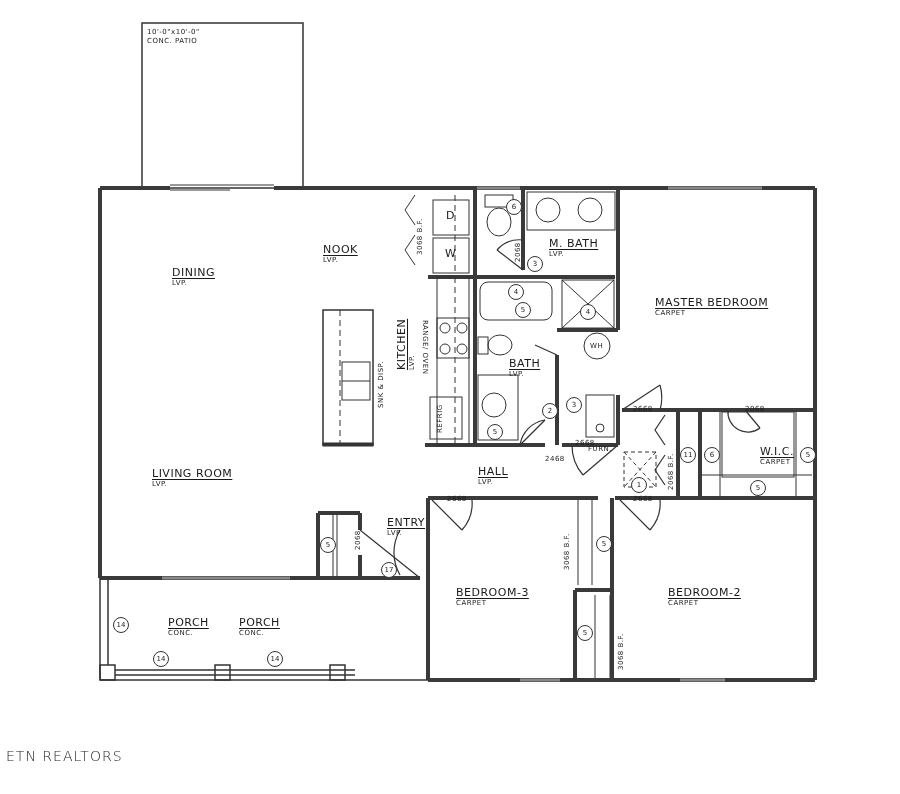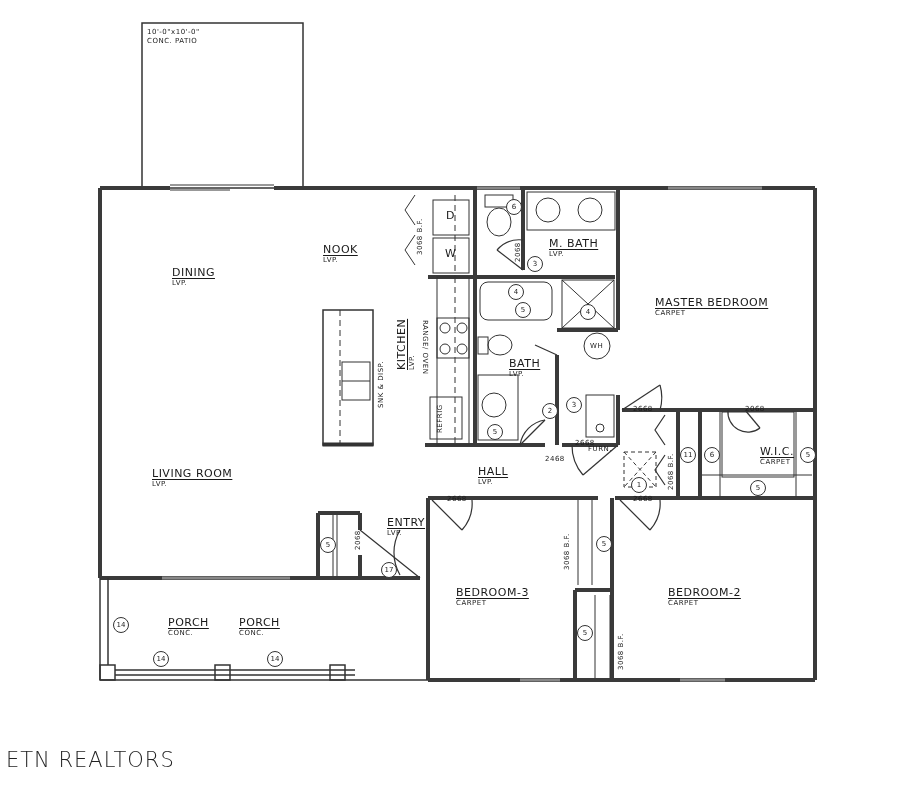--- a/index.html
+++ b/index.html
@@ -4,21 +4,21 @@
 <style>
   html, body { margin:0; padding:0; background:#ffffff; }
   body { width:900px; height:794px; position:relative; overflow:hidden; font-family:"DejaVu Sans", sans-serif; }
   svg { position:absolute; left:0; top:0; }
   .lbl { position:absolute; font-family:"DejaVu Sans", sans-serif; color:#1a1a1a; letter-spacing:0.5px; line-height:1; white-space:nowrap; }
   .room { font-size:11px; text-decoration:underline; text-underline-offset:2px; }
   .floor { font-size:7px; margin-top:1px; display:block; }
   .small { font-size:7px; }
   .vert { transform-origin:left top; transform:rotate(90deg); }
   .vert-up { transform-origin:left top; transform:rotate(-90deg); }
-  .brand { position:absolute; left:6px; top:748px; font-size:21px; letter-spacing:1px; color:#222; font-family:"DejaVu Sans", sans-serif; font-weight:300; }
+  .brand { position:absolute; left:6px; top:748px; font-size:14px; letter-spacing:1px; color:#222; font-family:"DejaVu Sans", sans-serif; font-weight:300; }
   .tag { position:absolute; width:14px; height:14px; border:1px solid #333; border-radius:50%; font-size:7px; text-align:center; line-height:14px; color:#222; background:#fff; font-family:"DejaVu Sans", sans-serif; }
 </style>
 </head>
 <body>
 
 <svg width="900" height="794">
   <g stroke="#333" fill="none">
 
     <rect x="142" y="23" width="161" height="165" stroke-width="1.5"></rect>
 

